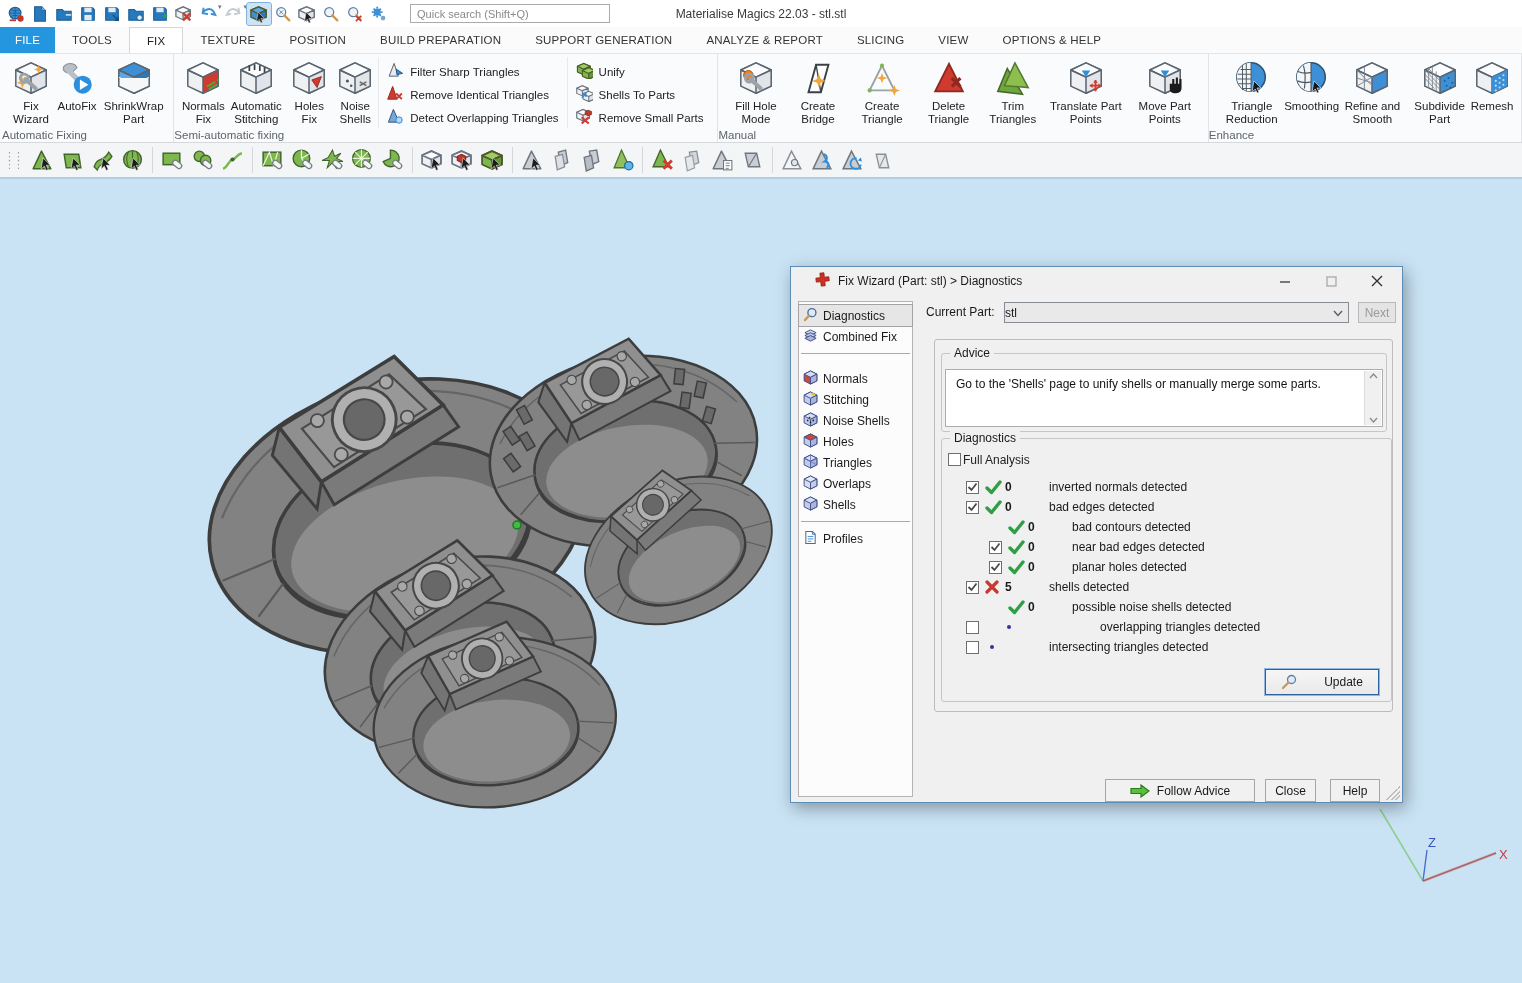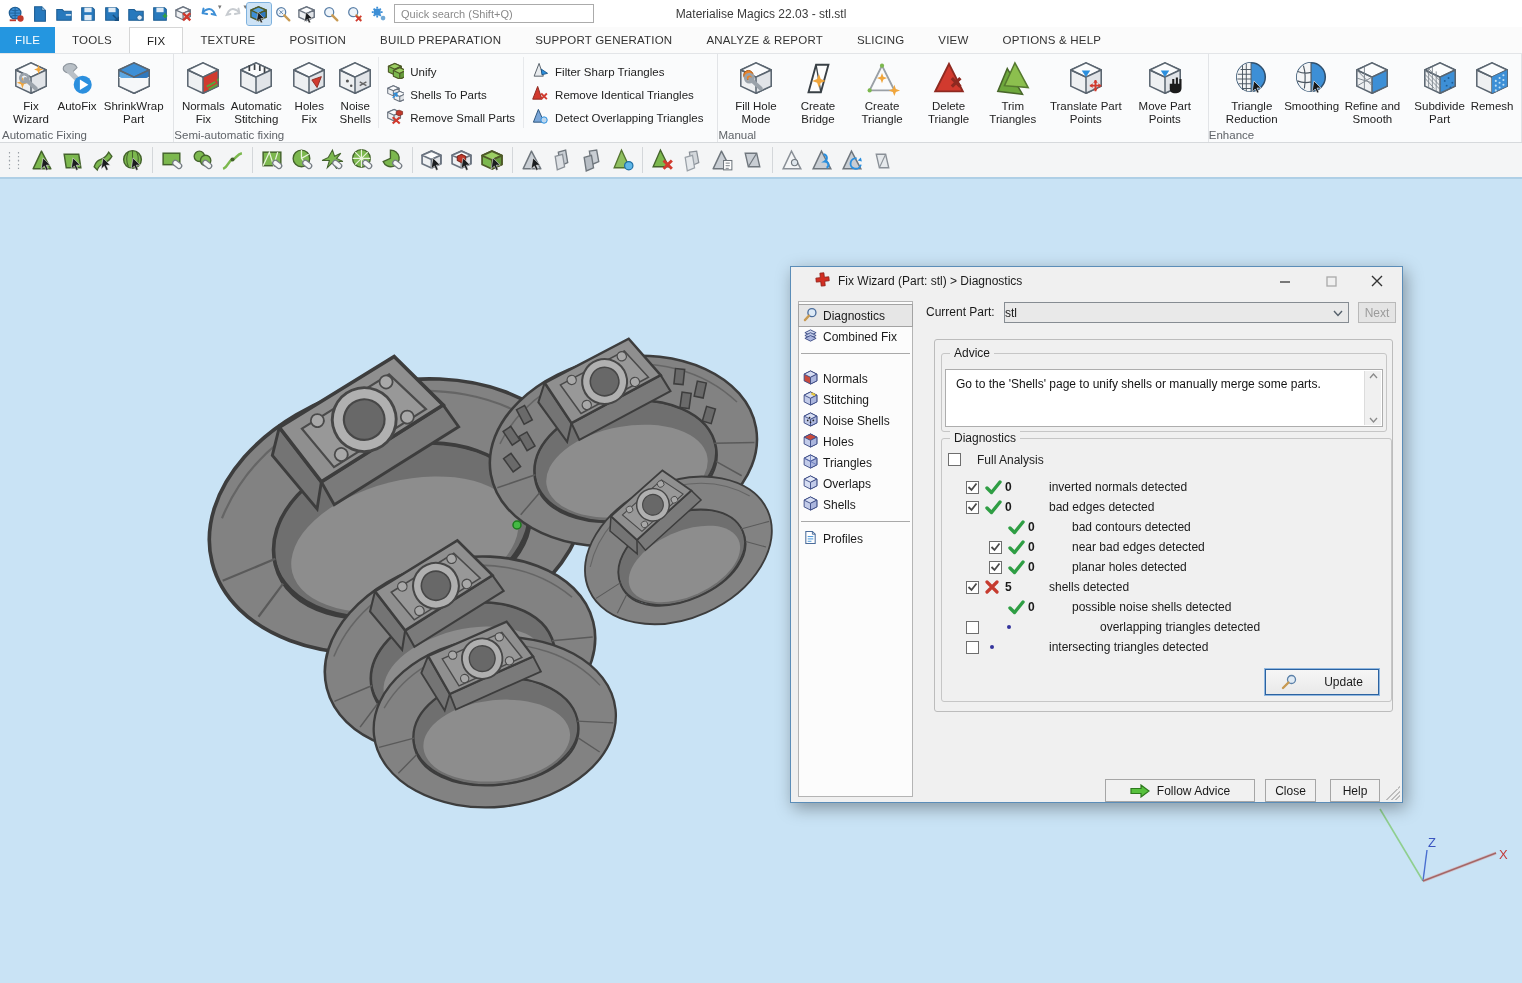--- a/index.html
+++ b/index.html
@@ -4,21 +4,21 @@
 <style>
 *{box-sizing:border-box;margin:0;padding:0}
 html,body{width:1522px;height:983px;overflow:hidden}
 body{position:relative;font-family:"Liberation Sans","DejaVu Sans",sans-serif;background:#fff;color:#222;-webkit-user-select:none;user-select:none}
 
 #titlebar{position:absolute;left:0;top:0;width:100%;height:27px;background:#fff;display:flex;align-items:center;padding-left:4px;gap:1px}
 .qt-btn{width:24px;height:22px;display:flex;align-items:center;justify-content:center;border-radius:2px;position:relative}
 .qt-btn.active{background:#cde3f6;outline:1px solid #7fb2de}
 .qt-btn.disabled{opacity:.55}
 .qt-caret{font-size:7px;color:#777;margin-left:-2px}
-#search-box{width:200px;height:19px;border:1px solid #ababab;margin-left:2px;font-size:11px;padding:0 6px;color:#333;background:#fff;font-family:inherit}
+#search-box{width:200px;height:19px;border:1px solid #ababab;margin-left:18px;font-size:11px;padding:0 6px;color:#333;background:#fff;font-family:inherit}
 #search-box::placeholder{color:#8a8a8a}
 #win-title{position:absolute;left:0;right:0;top:0;height:27px;display:flex;align-items:center;justify-content:center;font-size:12px;color:#3a3a3a;pointer-events:none}
 
 #tabbar{position:absolute;left:0;top:27px;width:100%;height:27px;background:#fbfbfb;display:flex;align-items:stretch;border-bottom:1px solid #e3e5e8}
 .tab{display:flex;align-items:center;padding:0 17px;font-size:11.5px;color:#333;letter-spacing:.2px}
 .tab.file{background:#2496e0;color:#fff;padding:0 15px}
 .tab.active{background:#fff;border:1px solid #d6d6d6;border-bottom:none;color:#222}
 
 #ribbon{position:absolute;left:0;top:54px;width:100%;height:89px;background:#fafbfc;border-bottom:1px solid #d6d9dc;display:flex;align-items:stretch;padding-left:2px}
 .rgroup{position:relative;display:flex;align-items:flex-start;border-right:1px solid #e2e4e7;padding:3px 6px 14px 6px}
@@ -50,21 +50,21 @@
 #cp-combo{position:absolute;left:213px;top:35px;width:345px;height:21px;background:#e9e9e9;border:1px solid #868c92;display:flex;align-items:center;color:#1a1a1a}
 #cp-combo .chev{position:absolute;right:5px;top:5px;color:#55606b;font-size:10px}
 #next-btn{position:absolute;left:567px;top:35px;width:38px;height:21px;background:#e4e4e4;border:1px solid #b9b9b9;color:#9b9b9b;display:flex;align-items:center;justify-content:center}
 #page-panel{position:absolute;left:143px;top:72px;width:459px;height:373px;border:1px solid #bcbcbc;border-radius:3px;background:#f0f0f0}
 .gbox{position:absolute;border:1px solid #c6c6c6;border-radius:3px}
 .glabel{position:absolute;top:-8px;left:8px;background:#f0f0f0;padding:0 4px;font-size:12px;color:#1a1a1a}
 #advice-box{left:6px;top:13px;width:446px;height:79px}
 #advice-text{position:absolute;left:3px;top:15px;right:3px;bottom:4px;background:#fff;border:1px solid #adadad;padding:7px 26px 0 10px;color:#141414;line-height:15px}
 #advice-scroll{position:absolute;right:1px;top:1px;bottom:1px;width:17px;background:#f0f0f0;border-left:1px solid #dcdcdc;display:flex;flex-direction:column;justify-content:space-between;align-items:center;padding:2px 0;color:#8a8a8a;font-size:9px}
 #diag-box{left:6px;top:98px;width:451px;height:264px}
-#full-analysis{position:absolute;left:6px;top:14px;display:flex;align-items:flex-start;gap:16px}
+#full-analysis{position:absolute;left:6px;top:14px;display:flex;align-items:flex-start;gap:2px}
 .cb{width:13px;height:13px;border:1px solid #6e6e6e;background:#fff;display:flex;align-items:center;justify-content:center;flex:none}
 #diag-rows{position:absolute;left:0;top:38px;right:4px}
 .diag-row{height:20px;display:flex;align-items:center}
 .diag-row .col-cb{width:20px;display:flex;justify-content:flex-start;padding-left:1px}
 .diag-row .col-st{width:20px;display:flex;justify-content:flex-start}
 .diag-row .col-n{width:44px;font-weight:bold;color:#1a1a1a}
 .diag-row .col-lb{color:#1a1a1a}
 .dot{width:4px;height:4px;border-radius:50%;background:#34349c;margin-left:5px}
 #update-btn{position:absolute;left:323px;top:230px;width:114px;height:26px;background:linear-gradient(#f6f6f6,#e9e9e9);border:1px solid #2c62a0;box-shadow:0 0 0 1px #8fb7e0;display:flex;align-items:center;justify-content:center;gap:26px;color:#1a1a1a}
 .wbtn{position:absolute;height:23px;background:#f1f1f1;border:1px solid #a6a6a6;display:flex;align-items:center;justify-content:center;gap:7px;color:#1a1a1a;font-size:12px}
@@ -325,20 +325,43 @@
               <circle cx="16" cy="27" r="1.3" fill="#555"></circle>
               <path d="M25 23 l7 4 M32 23 l-7 4" stroke="#666" stroke-width="1.6"></path>
             </svg>
           </span>
           <span>Noise Shells</span>
         </div>
       </div>
       <div class="rsection small">
         <div class="rbtn-small">
           <span><svg viewBox="0 0 24 24" width="17" height="17">
+              <path d="M10 2 L16 20 H3 Z" fill="#e8ebee" stroke="#5a636c" stroke-width="1.4"></path>
+              <path d="M13 10 L22 16 l-8 2 Z" fill="#2b8fde" stroke="#174f80" stroke-width="1.2"></path>
+            </svg></span>
+          <span>Filter Sharp Triangles</span>
+        </div>
+        <div class="rbtn-small">
+          <span><svg viewBox="0 0 24 24" width="17" height="17">
+              <path d="M8 2 L14 20 H1 Z" fill="#d13a2e" stroke="#8e2920" stroke-width="1.4"></path>
+              <path d="M13 12 l8 8 M21 12 l-8 8" stroke="#d13a2e" stroke-width="2.6"></path>
+            </svg></span>
+          <span>Remove Identical Triangles</span>
+        </div>
+        <div class="rbtn-small">
+          <span><svg viewBox="0 0 24 24" width="17" height="17">
+              <path d="M9 2 L17 20 H2 Z" fill="#7aa6d8" stroke="#2d567e" stroke-width="1.4"></path>
+              <circle cx="17" cy="17" r="4.5" fill="#bcd7ef" stroke="#2b8fde" stroke-width="1.4"></circle>
+            </svg></span>
+          <span>Detect Overlapping Triangles</span>
+        </div>
+      </div>
+      <div class="rsection small">
+        <div class="rbtn-small">
+          <span><svg viewBox="0 0 24 24" width="17" height="17">
               <g transform="translate(2 2) scale(0.9)" stroke="#4e5a28" stroke-width="1.8" stroke-linejoin="round">
                 <path d="M10 0 L20 4.5 L20 13.5 L10 18 L0 13.5 L0 4.5 Z" fill="#7cb84e"></path>
                 <path d="M10 0 L20 4.5 L10 9 L0 4.5 Z" fill="#9ccf63"></path>
                 <path d="M20 4.5 V13.5 L10 18 V9 Z" fill="#64993a"></path>
               </g>
               <g transform="translate(9 8) scale(0.9)" stroke="#4e5a28" stroke-width="1.8" stroke-linejoin="round">
                 <path d="M10 0 L20 4.5 L20 13.5 L10 18 L0 13.5 L0 4.5 Z" fill="#7cb84e"></path>
                 <path d="M10 0 L20 4.5 L10 9 L0 4.5 Z" fill="#9ccf63"></path>
                 <path d="M20 4.5 V13.5 L10 18 V9 Z" fill="#64993a"></path>
               </g>
@@ -369,43 +392,20 @@
                 <path d="M10 0 L20 4.5 L20 13.5 L10 18 L0 13.5 L0 4.5 Z" fill="#eef0f2"></path>
                 <path d="M10 0 L20 4.5 L10 9 L0 4.5 Z" fill="#fbfcfd"></path>
                 <path d="M20 4.5 V13.5 L10 18 V9 Z" fill="#e1e4e8"></path>
               </g>
               <g transform="translate(14 3)">
                 <path d="M3 0 L8 2 V6 L3 8 L-1 6 V2 Z" fill="#c0392b" stroke="#7c261c"></path>
               </g>
               <path d="M8 13 L18 22 M18 13 L8 22" stroke="#d13a2e" stroke-width="3"></path>
             </svg></span>
           <span>Remove Small Parts</span>
-        </div>
-      </div>
-      <div class="rsection small">
-        <div class="rbtn-small">
-          <span><svg viewBox="0 0 24 24" width="17" height="17">
-              <path d="M10 2 L16 20 H3 Z" fill="#e8ebee" stroke="#5a636c" stroke-width="1.4"></path>
-              <path d="M13 10 L22 16 l-8 2 Z" fill="#2b8fde" stroke="#174f80" stroke-width="1.2"></path>
-            </svg></span>
-          <span>Filter Sharp Triangles</span>
-        </div>
-        <div class="rbtn-small">
-          <span><svg viewBox="0 0 24 24" width="17" height="17">
-              <path d="M8 2 L14 20 H1 Z" fill="#d13a2e" stroke="#8e2920" stroke-width="1.4"></path>
-              <path d="M13 12 l8 8 M21 12 l-8 8" stroke="#d13a2e" stroke-width="2.6"></path>
-            </svg></span>
-          <span>Remove Identical Triangles</span>
-        </div>
-        <div class="rbtn-small">
-          <span><svg viewBox="0 0 24 24" width="17" height="17">
-              <path d="M9 2 L17 20 H2 Z" fill="#7aa6d8" stroke="#2d567e" stroke-width="1.4"></path>
-              <circle cx="17" cy="17" r="4.5" fill="#bcd7ef" stroke="#2b8fde" stroke-width="1.4"></circle>
-            </svg></span>
-          <span>Detect Overlapping Triangles</span>
         </div>
       </div>
       <div class="rgroup-label">Semi-automatic fixing</div>
     </div>
     <div class="rgroup">
       <div class="rsection big">
         <div class="rbtn-big">
           <span class="ric">
             <svg viewBox="0 0 40 40" width="38" height="38">
               <g stroke="#5a6570" stroke-width="1.6" stroke-linejoin="round">

